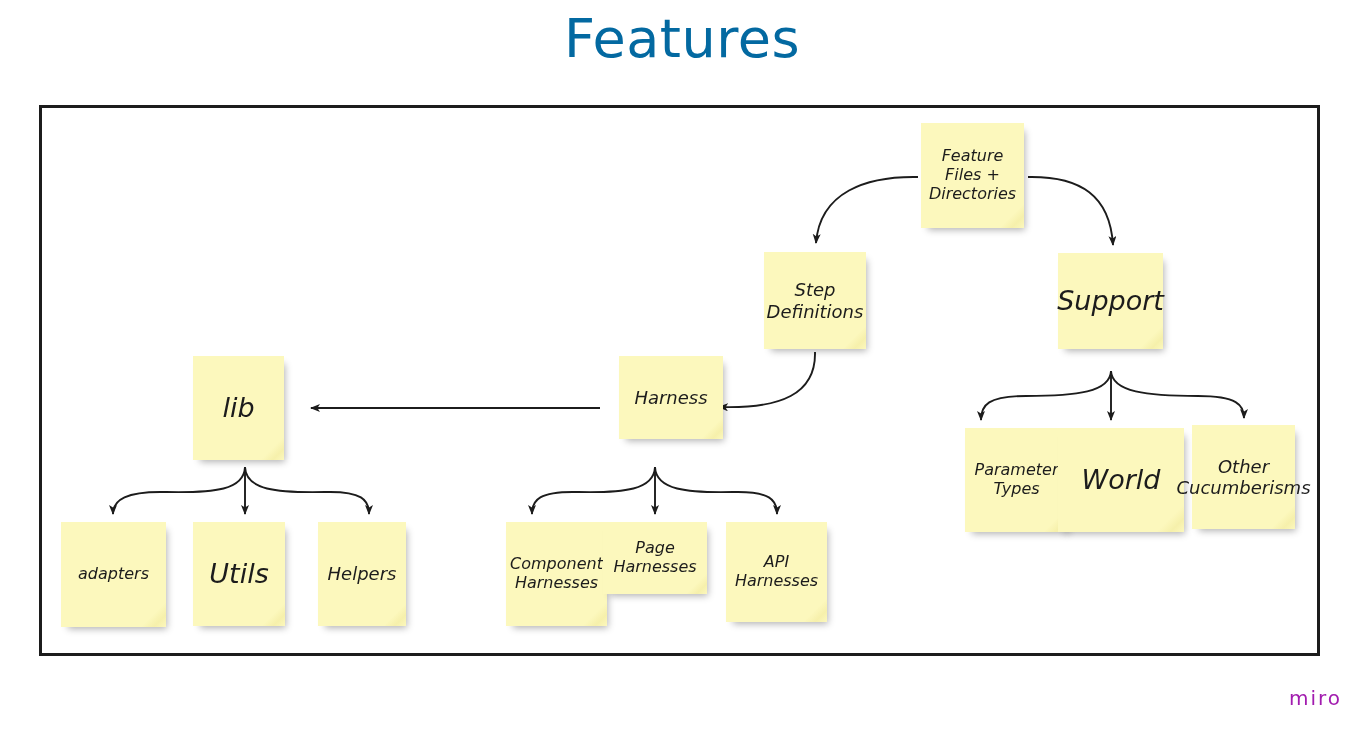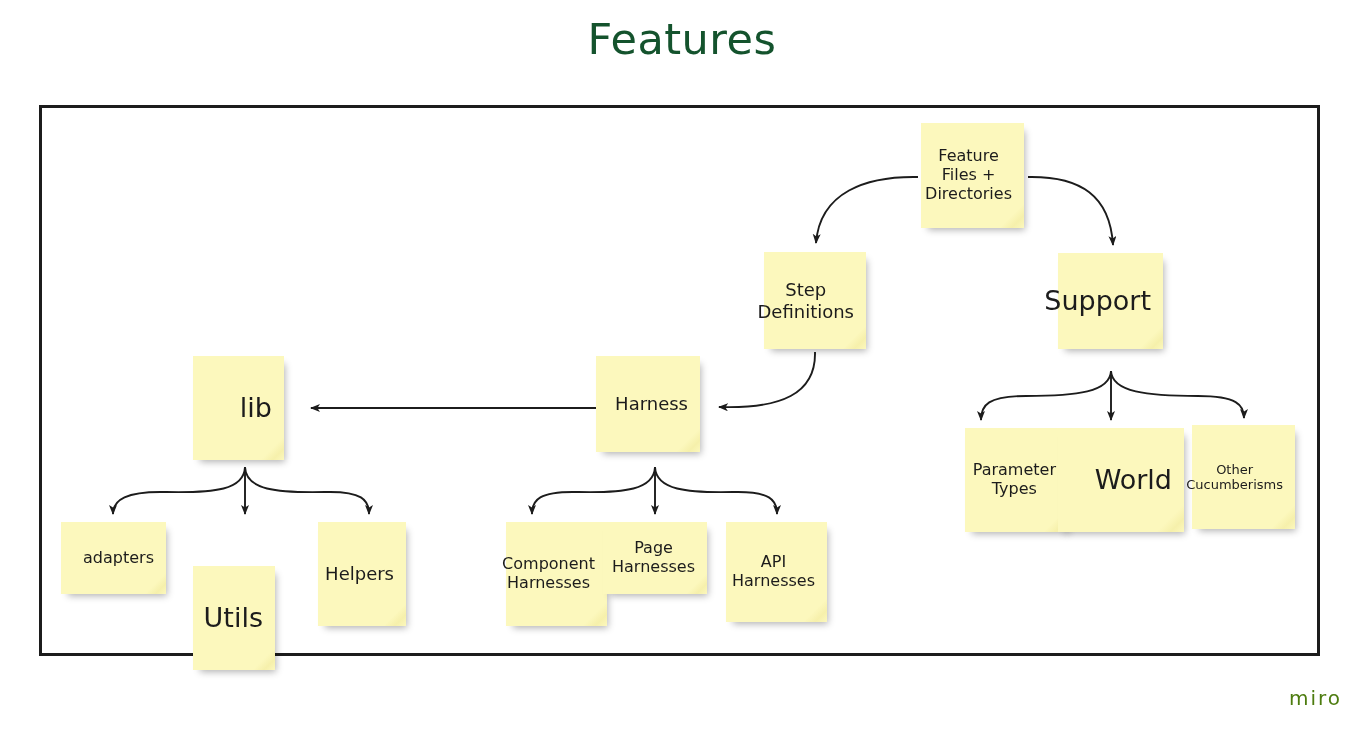--- a/index.html
+++ b/index.html
@@ -22,25 +22,25 @@
     top: 0;
     width: 1364px;
     height: 732px;
   }
   #page-title {
     position: absolute;
     left: 0;
     top: 4px;
     width: 1364px;
     text-align: center;
-    font-size: 43px;
+    font-size: 54px;
     font-weight: 400;
     line-height: 70px;
     letter-spacing: 0.5px;
-    color: #14532d;
+    color: #0369a1;
     font-family: "DejaVu Sans", sans-serif;
   }
   #frame {
     position: absolute;
     left: 39px;
     top: 105px;
     width: 1281px;
     height: 551px;
     border: 3px solid #1c1c1c;
     box-sizing: border-box;
@@ -53,45 +53,46 @@
     width: 1364px;
     height: 732px;
     pointer-events: none;
   }
   .note {
     position: absolute;
     box-sizing: border-box;
     background: #fcf8bd;
     display: flex;
     align-items: center;
-    justify-content: flex-end;
+    justify-content: center;
     text-align: center;
     color: #1c1c1c;
     font-family: "DejaVu Sans", sans-serif;
     line-height: 1.18;
-    padding: 4px 12px;
+    padding: 4px 6px;
     box-shadow: 4px 5px 7px -3px rgba(0,0,0,0.30);
     background-image: linear-gradient(135deg, #fcf8bd 0%, #fcf8bd 88%, #f6f0ab 94%, #fcf8bd 100%);
     z-index: 2;
+    font-style: italic;
   }
   .note .note-label {
     display: block;
     white-space: pre-line;
   }
   .sz-lg  { font-size: 27px; }
   .sz-md  { font-size: 18px; }
   .sz-sm  { font-size: 16px; }
-  .sz-xs  { font-size: 13px; }
+  .sz-xs  { font-size: 18px; }
   #watermark {
     position: absolute;
     right: 22px;
     bottom: 22px;
     font-size: 20px;
     letter-spacing: 2px;
-    color: #4d7c0f;
+    color: #a21caf;
     font-family: "DejaVu Sans", sans-serif;
   }
 </style>
 </head>
 <body>
 
 <div id="stage">
 
   <div id="page-title">Features</div>
 
@@ -139,29 +140,29 @@
 
   <div class="note sz-md" style="left:764px; top:252px; width:102px; height:97px;">
     <span class="note-label">Step
 Definitions</span>
   </div>
 
   <div class="note sz-lg" style="left:193px; top:356px; width:91px; height:104px;">
     <span class="note-label">lib</span>
   </div>
 
-  <div class="note sz-md" style="left:596px; top:356px; width:104px; height:96px;">
+  <div class="note sz-md" style="left:619px; top:356px; width:104px; height:83px;">
     <span class="note-label">Harness</span>
   </div>
 
-  <div class="note sz-sm" style="left:61px; top:522px; width:105px; height:72px;">
+  <div class="note sz-sm" style="left:61px; top:522px; width:105px; height:105px;">
     <span class="note-label">adapters</span>
   </div>
 
-  <div class="note sz-lg" style="left:193px; top:522px; width:82px; height:104px;margin-top:44px;">
+  <div class="note sz-lg" style="left:193px; top:522px; width:92px; height:104px;">
     <span class="note-label">Utils</span>
   </div>
 
   <div class="note sz-md" style="left:318px; top:522px; width:88px; height:104px;">
     <span class="note-label">Helpers</span>
   </div>
 
   <div class="note sz-sm" style="left:482px; top:522px; width:101px; height:104px;margin-left:24px;">
     <span class="note-label">Component
 Harnesses</span>

